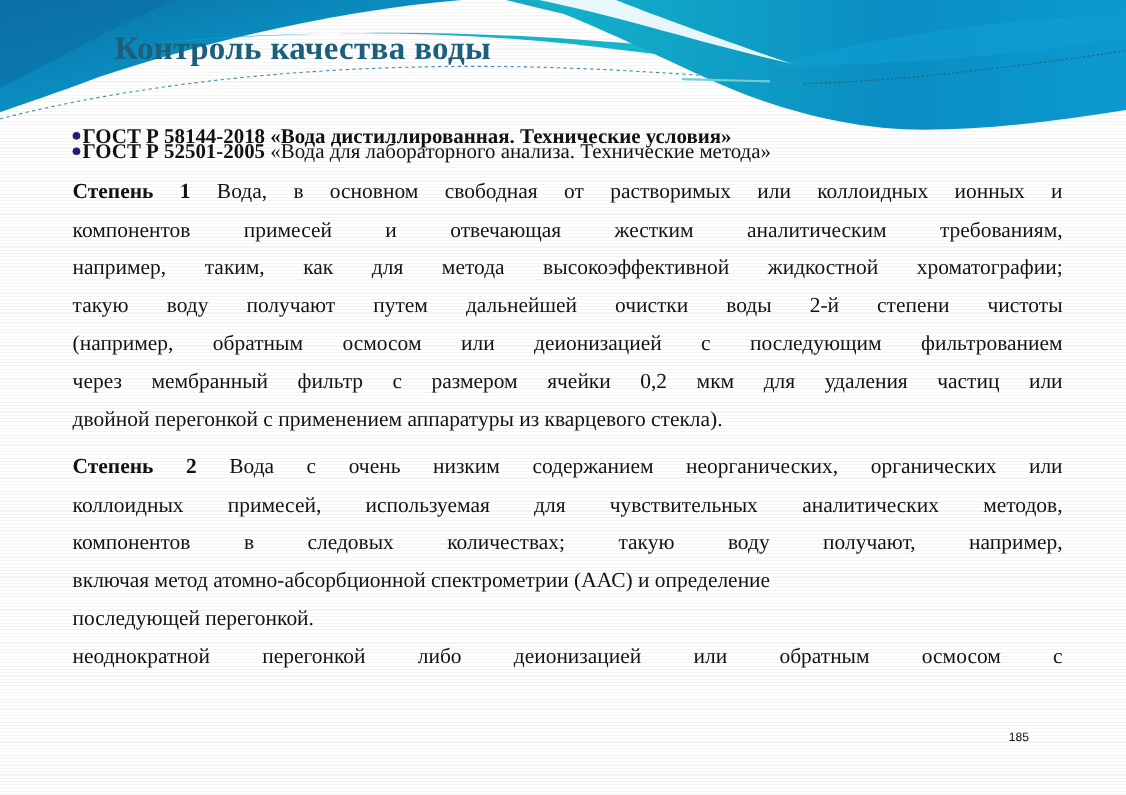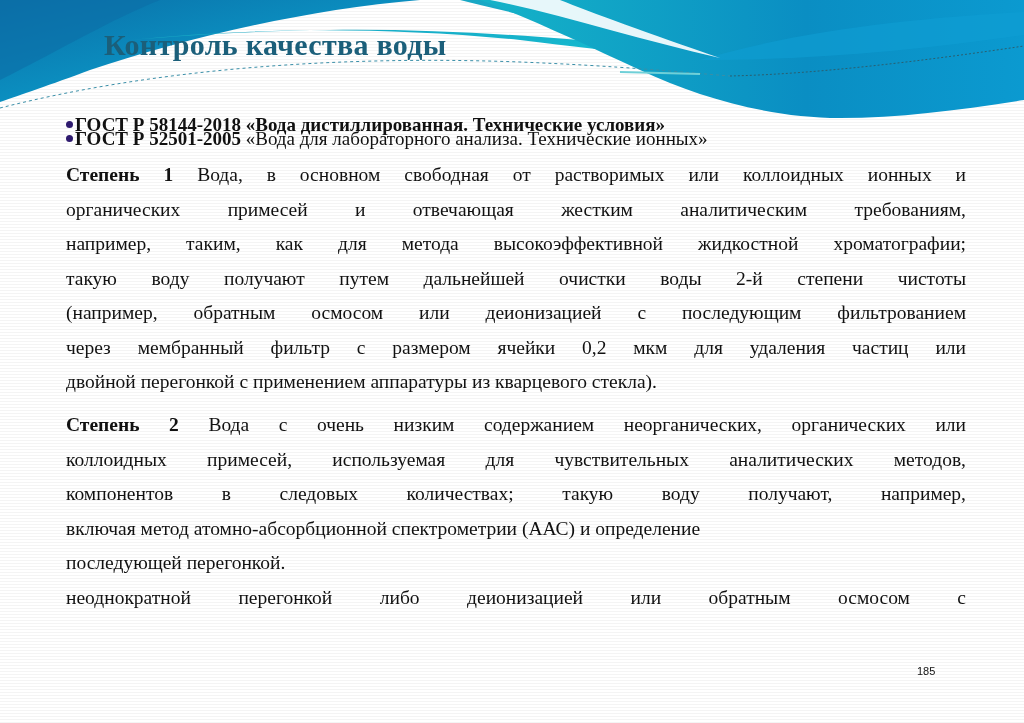--- a/index.html
+++ b/index.html
@@ -75,26 +75,26 @@
   <path d="M620,72 L700,74" stroke="#6fd0d8" stroke-width="2" fill="none"></path>
 </svg>
 
 <div class="title">Контроль качества воды</div>
 
 <div class="bullet" style="top:102px;margin-top:11px;">
   <span class="dot"></span><b>ГОСТ Р 58144-2018</b><b> «Вода дистиллированная. Технические условия»</b>
 </div>
 
 <div class="bullet" style="top:127px;">
-  <span class="dot"></span><b>ГОСТ Р 52501-2005</b><span> «Вода для лабораторного анализа. Технические ионных»</span>
+  <span class="dot"></span><b>ГОСТ Р 52501-2005</b><span> «Вода для лабораторного анализа. Технические метода»</span>
 </div>
 
 <div class="para" style="top:158px;">
   <span class="line"><b>Степень 1</b><span> Вода, в основном свободная от растворимых или коллоидных ионных и</span></span>
-  <span class="line">органических примесей и отвечающая жестким аналитическим требованиям,</span>
+  <span class="line">компонентов примесей и отвечающая жестким аналитическим требованиям,</span>
   <span class="line">например, таким, как для метода высокоэффективной жидкостной хроматографии;</span>
   <span class="line">такую воду получают путем дальнейшей очистки воды 2-й степени чистоты</span>
   <span class="line">(например, обратным осмосом или деионизацией с последующим фильтрованием</span>
   <span class="line">через мембранный фильтр с размером ячейки 0,2 мкм для удаления частиц или</span>
   <span class="line last">двойной перегонкой с применением аппаратуры из кварцевого стекла).</span>
 </div>
 
 <div class="para" style="top:408px;">
   <span class="line"><b>Степень 2</b><span> Вода с очень низким содержанием неорганических, органических или</span></span>
   <span class="line">коллоидных примесей, используемая для чувствительных аналитических методов,</span>

